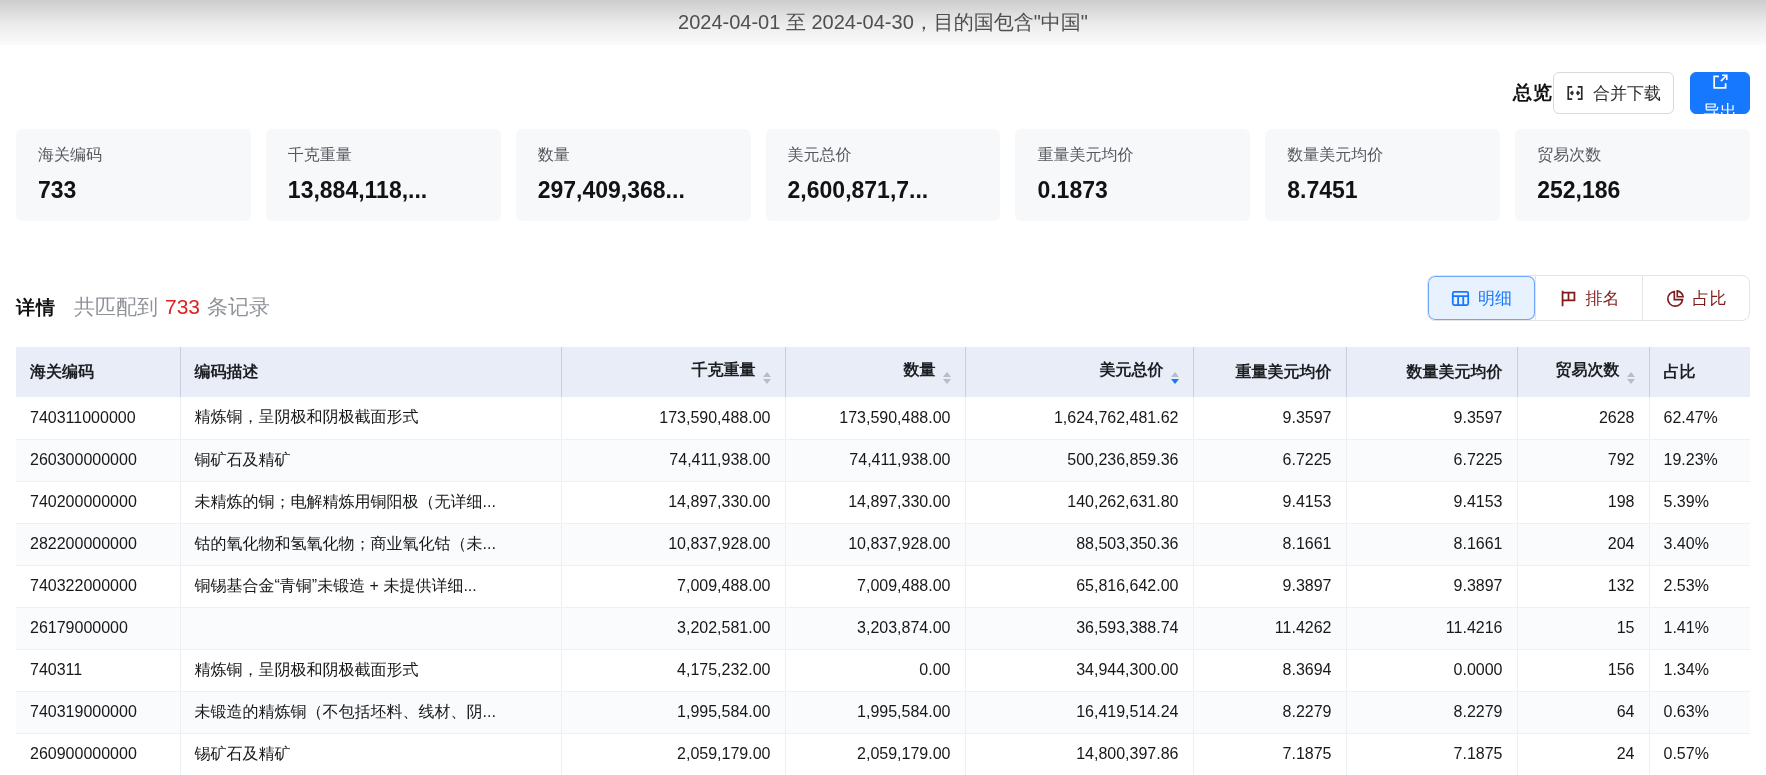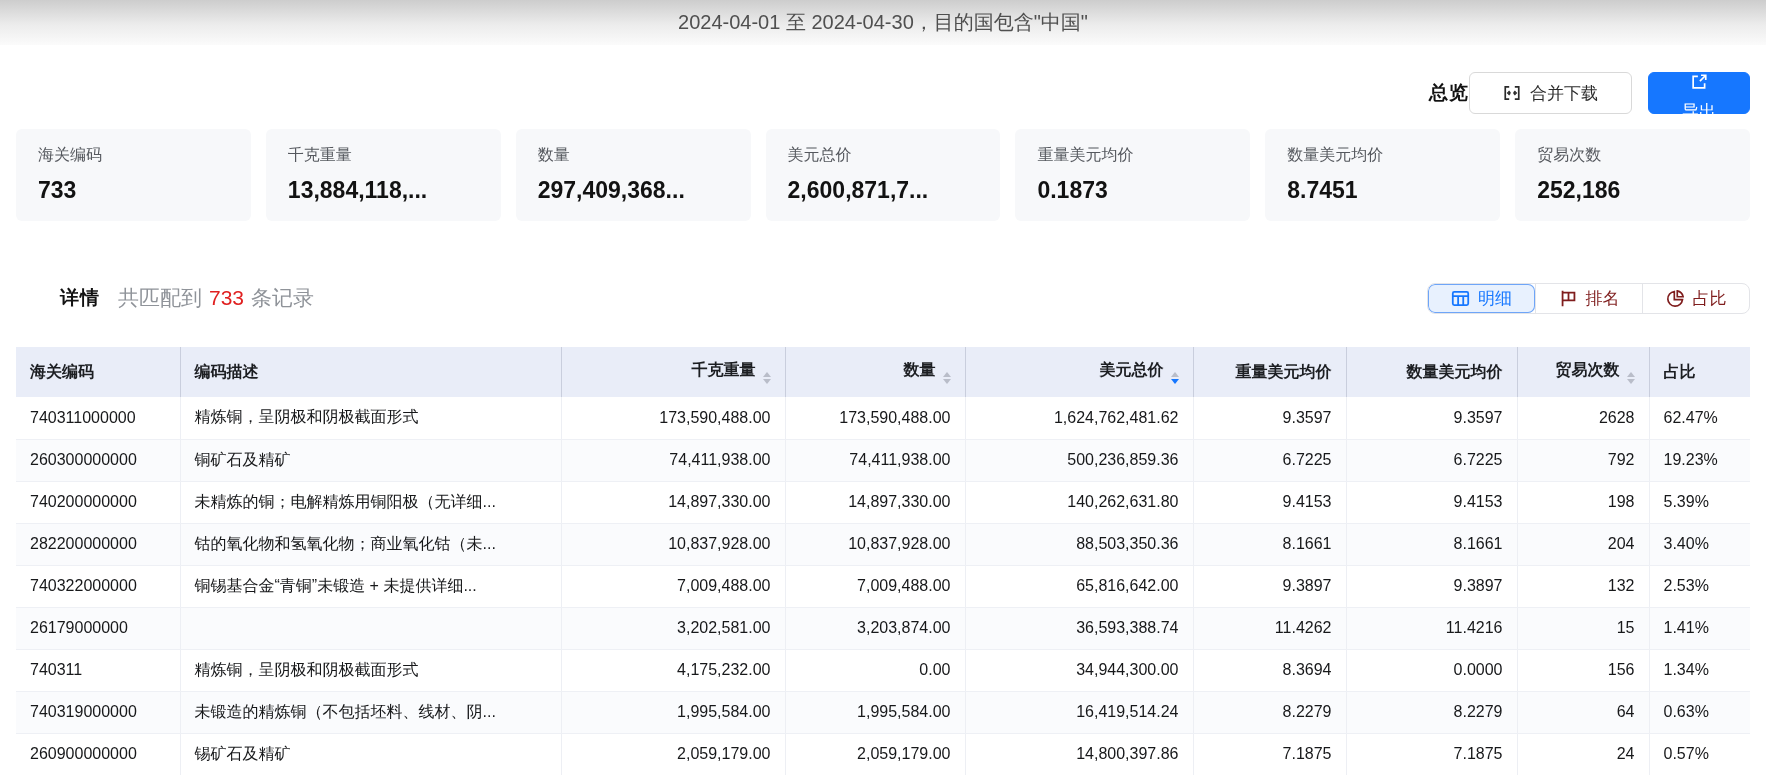--- a/index.html
+++ b/index.html
@@ -7,37 +7,37 @@
     font-family:"Liberation Sans","DejaVu Sans",sans-serif; }
   .titlebar { height:45px; display:flex; align-items:center; justify-content:center;
     background:linear-gradient(180deg,#cdcdcd 0%,#ececec 55%,#fbfbfb 100%);
     font-size:20px; color:#4f4f4f; }
   .content { padding:0 16px; }
 
   
   .overview-row { margin-top:26px; height:44px; display:flex; align-items:center; justify-content:flex-end; }
   .section-title { font-size:19px; font-weight:700; color:#121212; letter-spacing:1px; }
   .actions { display:flex; gap:16px; }
-  .btn { height:42px; padding:0 33px; border-radius:6px; font-size:17px; display:inline-flex;
+  .btn { height:42px; padding:0 12px; border-radius:6px; font-size:17px; display:inline-flex;
     align-items:center; gap:9px; cursor:pointer; font-family:inherit; }
   .btn svg { display:block; }
   .btn-default { background:#fff; border:1px solid #d9d9d9; color:#2b2b2b; }
   .btn-primary { background:#1677ff; border:1px solid #1677ff; color:#fff;flex-direction:column; }
 
   
   .cards { margin-top:14px; display:flex; gap:15px; }
   .card { flex:1; height:92px; background:#f7f8fa; border-radius:6px; padding:16px 22px; overflow:hidden; }
   .card-label { font-size:16px; color:#55585e; white-space:nowrap; }
   .card-value { margin-top:11px; font-size:23px; font-weight:700; color:#121212; white-space:nowrap; }
 
   
-  .detail-row { margin-top:54px; height:46px; display:flex; align-items:center;margin-left:44px; }
+  .detail-row { margin-top:54px; height:46px; display:flex; align-items:flex-end; }
   .match-info { margin-left:18px; font-size:21px; color:#8f9399; }
   .match-info .count { color:#e02020; margin:0 7px; }
-  .tabs { margin-left:auto; height:31px; display:flex; background:#fff; border:1px solid #e3e4e8;
+  .tabs { margin-left:auto; height:46px; display:flex; background:#fff; border:1px solid #e3e4e8;
     border-radius:8px; overflow:hidden; }
   .tab { width:107px; display:flex; align-items:center; justify-content:center; gap:8px;
     font-size:17px; color:#7f1d1d; border-left:1px solid #e3e4e8; cursor:pointer; }
   .tab:first-child { border-left:none; }
   .tab.active { background:#e8f1fe; color:#1677ff; box-shadow:inset 0 0 0 1px #6ea5f8; border-radius:7px; }
   .tab-icon { display:flex; }
 
   
   table.data-table { width:100%; margin-top:26px; border-collapse:collapse; table-layout:fixed; font-size:16px; }
   .data-table thead th { background:#e9edf8; height:50px; font-weight:700; color:#1c1e22;

